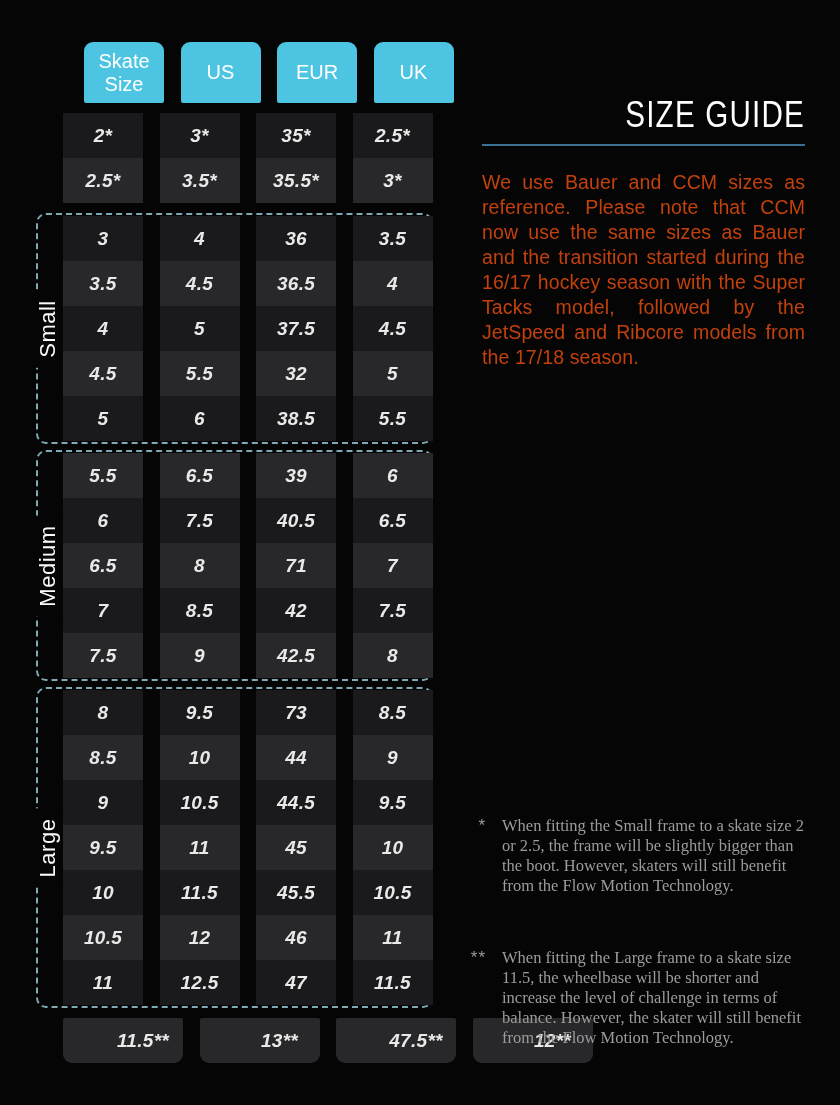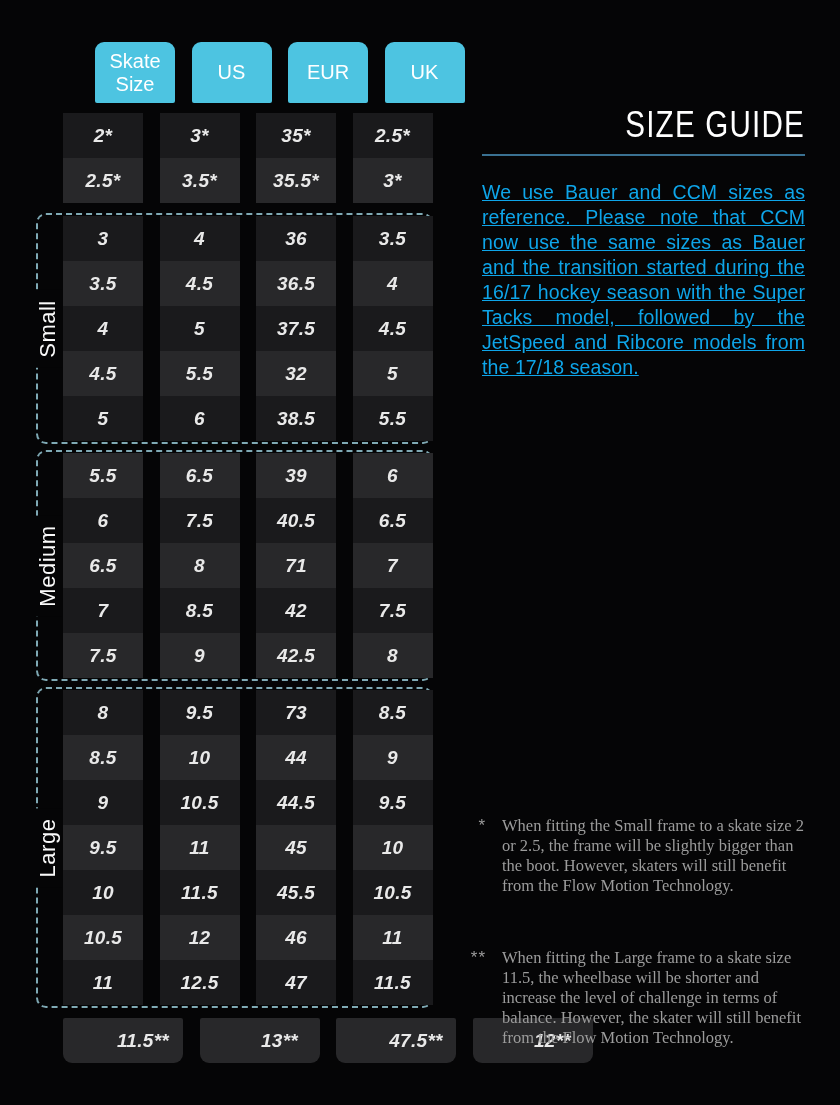--- a/index.html
+++ b/index.html
@@ -13,21 +13,21 @@
   .trow{display:flex; gap:16.5px; height:45px;}
   .cell{
     width:80px; height:45px; flex:0 0 80px;
     display:flex; align-items:center; justify-content:center;
     font-style:italic; font-weight:bold; font-size:19px;
     color:#e9e9e9; letter-spacing:.3px;
   }
   .r-dark  .cell{background:#1a1a1c;}
   .r-light .cell{background:#28282a;}
   .header-row{
-    position:absolute; left:66px; top:42px;
+    position:absolute; left:55px; top:42px;
     display:flex; gap:16.5px;padding-left:29px;
   }
   .hdr-cell{
     width:80px; height:61px;
     background:var(--cyan); border-radius:9px 9px 2px 2px;
     display:flex; align-items:center; justify-content:center;
     text-align:center; color:#fff; font-size:20px; line-height:1.12;
   }
   .rows-top{position:absolute; left:63px; top:113px;}
   .rows-bottom{position:absolute; left:63px; top:1018px;}
@@ -38,30 +38,30 @@
     padding:1px 0 1px 25px;
   }
   .group-label{
     position:absolute; left:-4px; top:50%;
     transform:translateY(-50%) rotate(180deg);
     writing-mode:vertical-rl;
     background:#050506; color:#fafafa;
     font-size:22px; letter-spacing:.5px; padding:10px 1px;
   }
   
-  .panel{position:absolute; left:482px; top:105px; width:323px;}
+  .panel{position:absolute; left:482px; top:95px; width:323px;}
   .panel-title{
     color:#ffffff; font-size:37px; font-weight:200; letter-spacing:1.5px;
     text-align:right; line-height:40px; white-space:nowrap;
     transform:scaleX(.8); transform-origin:100% 50%;
   }
   .title-divider{margin-top:9px; border-bottom:2px solid var(--line);}
   .panel-paragraph{
-    margin-top:24px; color:#0ea5e9; font-size:19.5px; line-height:25px;
-    text-align:justify; letter-spacing:.1px;text-decoration:underline;
+    margin-top:24px; color:#c2410c; font-size:19.5px; line-height:25px;
+    text-align:justify; letter-spacing:.1px;
   }
   .footnote{
     position:absolute; left:466px; width:340px;
     display:flex; align-items:flex-start;
   }
   .footnote-marker{
     flex:0 0 20px; text-align:right; color:#9c9c9c;
     font-size:17px; line-height:20px; letter-spacing:1px;
   }
   .footnote-text{

